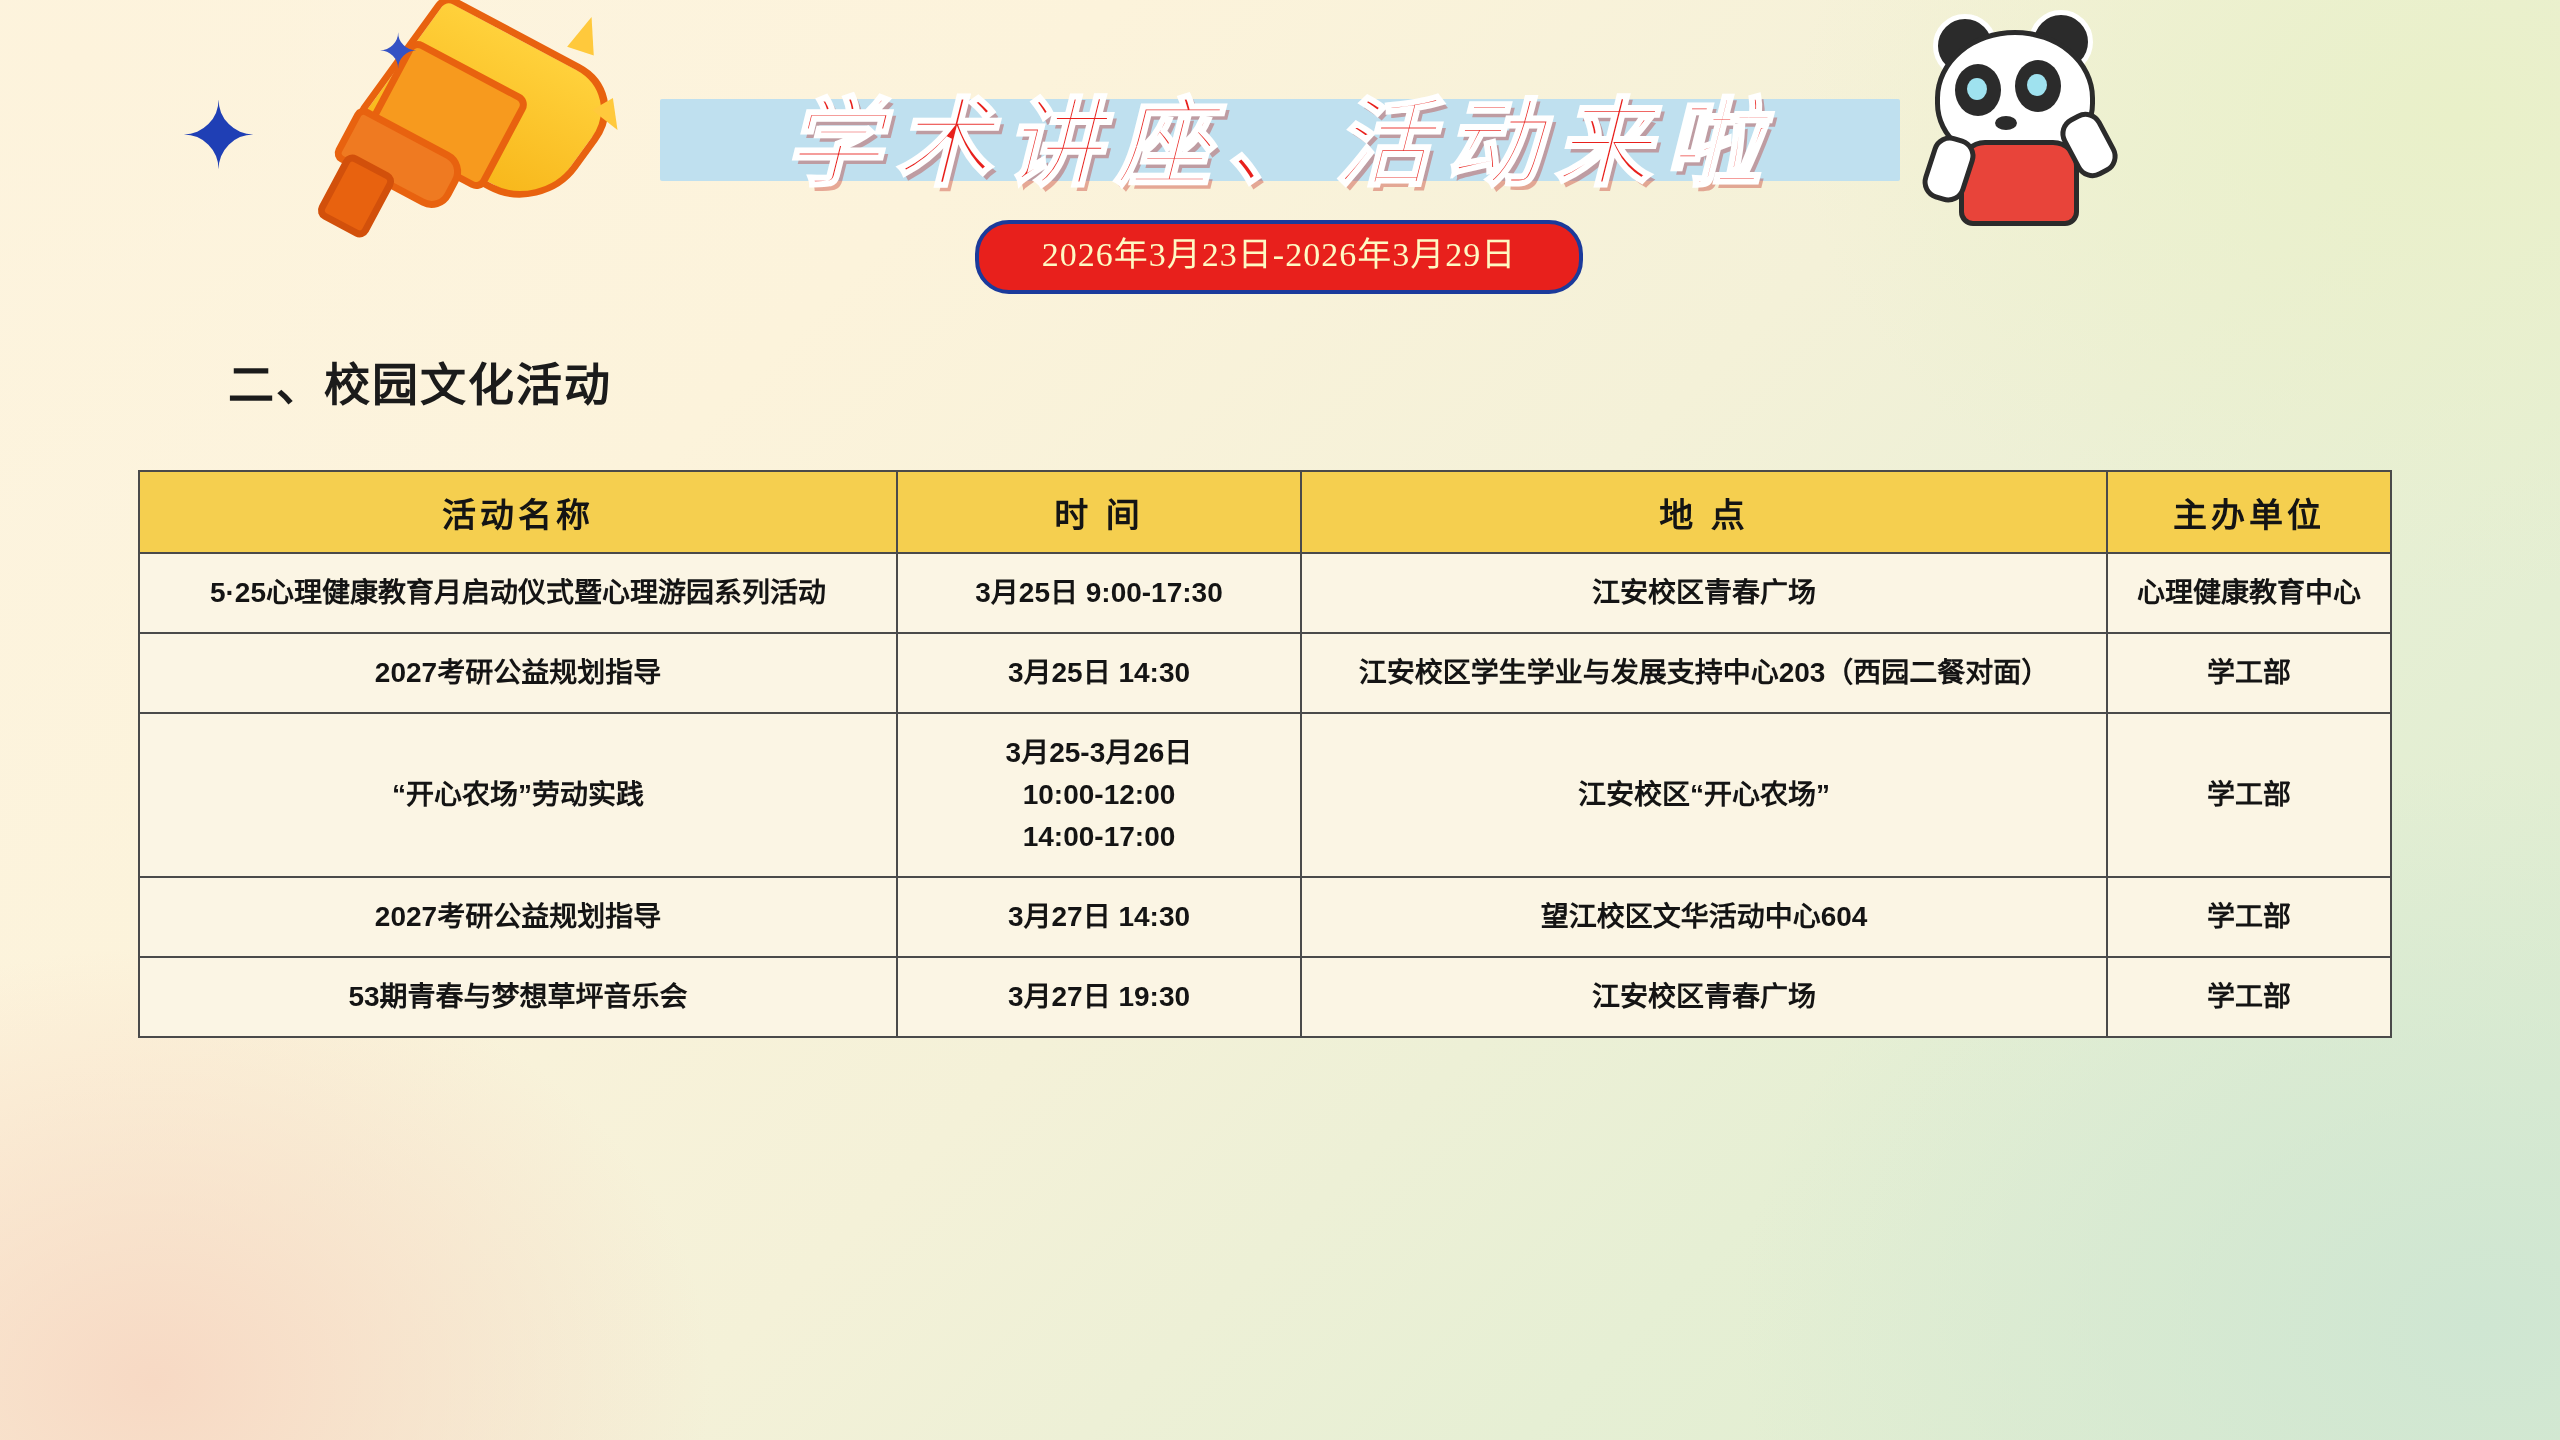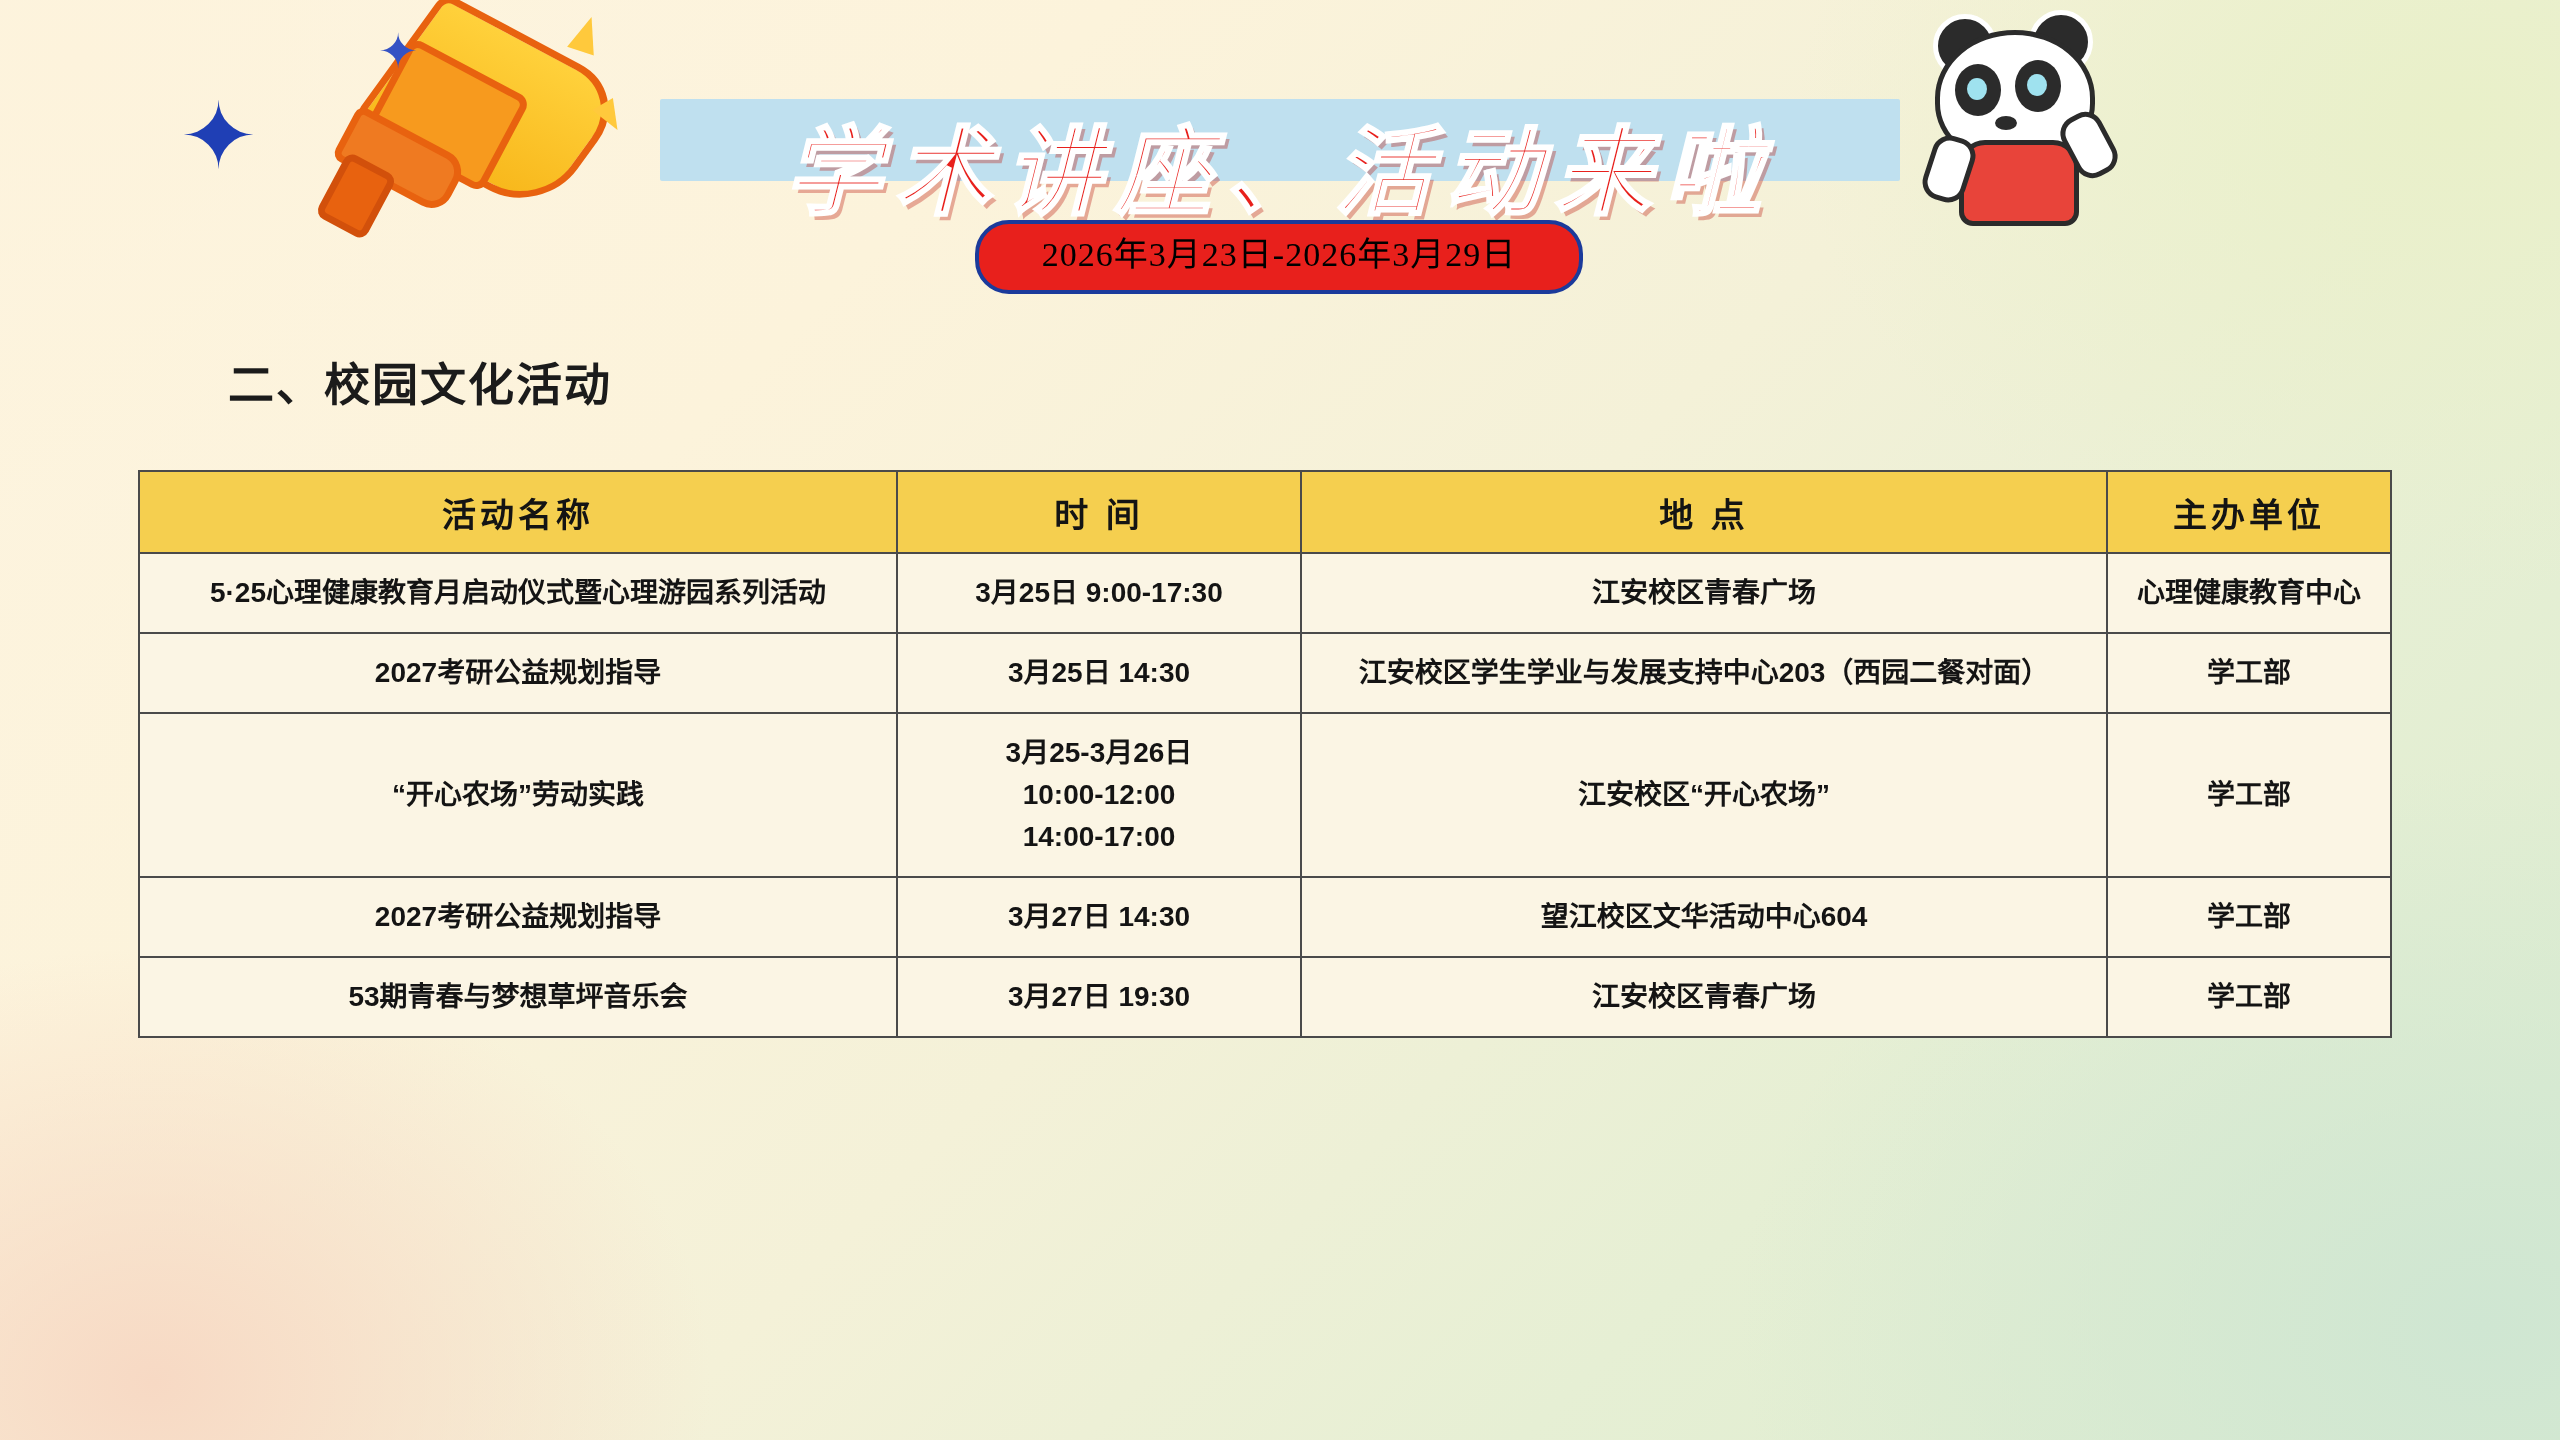--- a/index.html
+++ b/index.html
@@ -122,34 +122,33 @@
     font-family: "DejaVu Serif", "Liberation Serif", serif;
     font-size: 96px;
     font-weight: 700;
     font-style: italic;
     letter-spacing: 14px;
     color: #e8201c;
     -webkit-text-stroke: 3px #ffffff;
     text-shadow: 4px 5px 0 rgba(190,30,20,0.35);
     line-height: 118px;
     white-space: nowrap;
-    margin-top: 29px;
   }
 
   
   .date-pill {
     position: absolute;
     left: 975px;
     top: 220px;
     width: 600px;
     height: 66px;
     background: #e8201c;
     border: 4px solid #1b3a9b;
     border-radius: 34px;
-    color: #000000;
+    color: #fef9c3;
     font-size: 34px;
     line-height: 62px;
     text-align: center;
     letter-spacing: 1px;
     font-family: "Liberation Serif", "DejaVu Serif", serif;
   }
 
   
   .panda {
     position: absolute;

